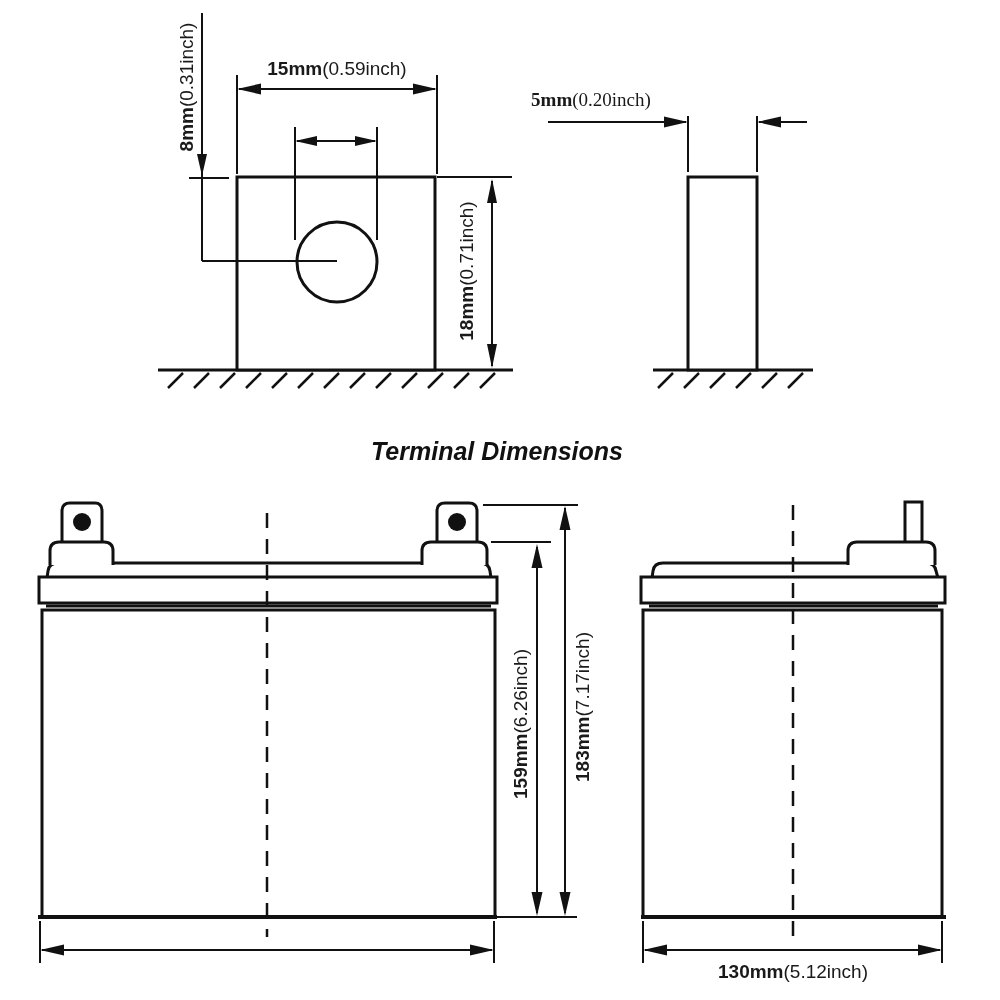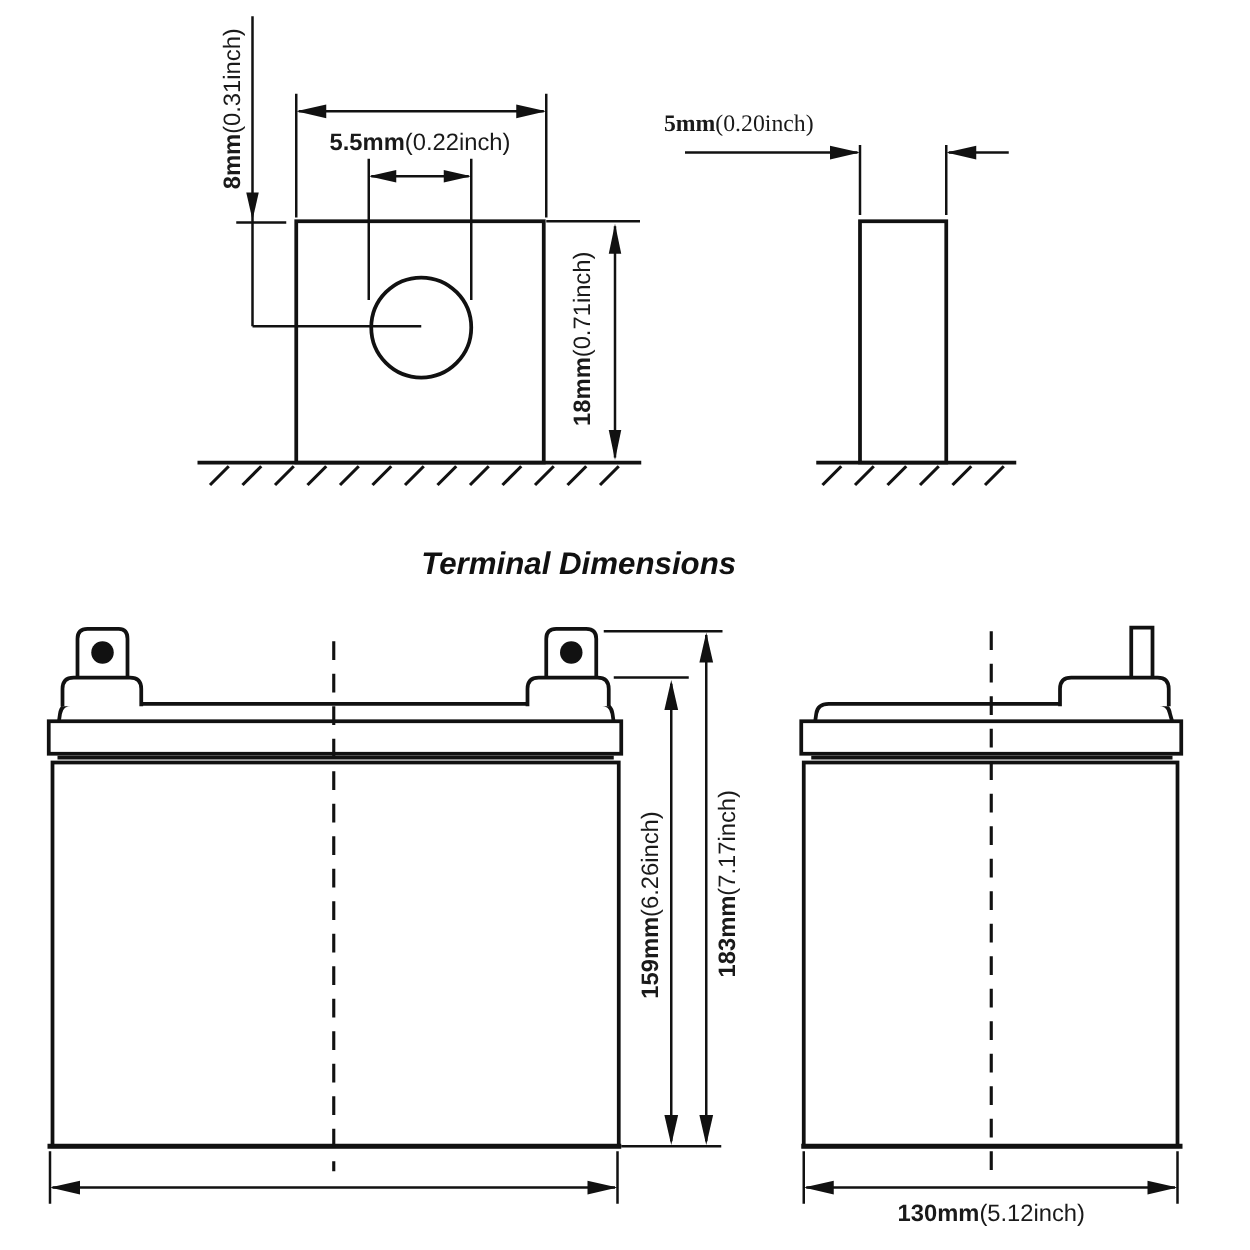--- a/index.html
+++ b/index.html
@@ -11,21 +11,21 @@
   .thin{stroke:#111111;stroke-width:2;fill:none;}
   .bold-line{stroke:#111111;stroke-width:4;fill:none;}
   .arrow{fill:#111111;stroke:none;}
   .dot{fill:#111111;stroke:none;}
   .center-line{stroke:#111111;stroke-width:2.5;fill:none;stroke-dasharray:15 11;}
   .dim-label{position:absolute;font-size:19px;white-space:nowrap;text-align:center;color:#1a1a1a;}
   .dim-label b{font-weight:700;}
   .dim-label span{font-weight:400;}
   .rot{transform:rotate(-90deg);}
   .title{position:absolute;font-size:25px;font-style:italic;font-weight:700;
-         white-space:nowrap;color:#111111;}
+         text-align:center;white-space:nowrap;color:#111111;}
 </style>
 </head>
 <body>
 
 <div class="canvas">
 
 <svg width="1000" height="1000" viewBox="0 0 1000 1000">
 
   <g>
     <line class="thick" x1="158" y1="370" x2="513" y2="370"></line>
@@ -151,24 +151,24 @@
 
   <g>
     <line class="thin" x1="643" y1="921" x2="643" y2="963"></line>
     <line class="thin" x1="942" y1="921" x2="942" y2="963"></line>
     <line class="thin" x1="645" y1="950" x2="940" y2="950"></line>
     <polygon class="arrow" points="643,950 667,944.5 667,955.5"></polygon>
     <polygon class="arrow" points="942,950 918,944.5 918,955.5"></polygon>
   </g>
 </svg>
 
+<div class="dim-label" style="left:227px;top:58px;width:220px;">
+  <b>15mm</b><span>(0.59inch)</span>
+</div>
 
-<div class="dim-label" style="left:226px;top:104px;width:220px;">
-  <b>5.5mm</b><span>(0.22inch)</span>
-</div>
 
 <div class="dim-label rot" style="left:102px;top:76px;width:170px;">
   <b>8mm</b><span>(0.31inch)</span>
 </div>
 
 <div class="dim-label rot" style="left:382px;top:260px;width:170px;">
   <b>18mm</b><span>(0.71inch)</span>
 </div>
 
 <div class="dim-label" style="left:491px;top:89px;width:200px;font-family:Liberation Serif, serif;">

